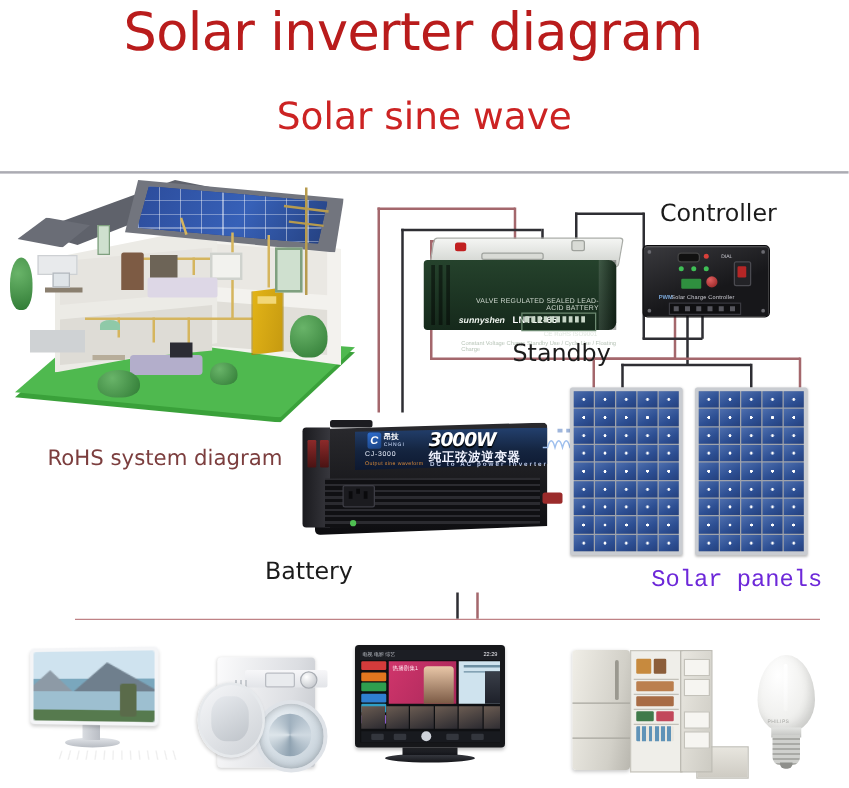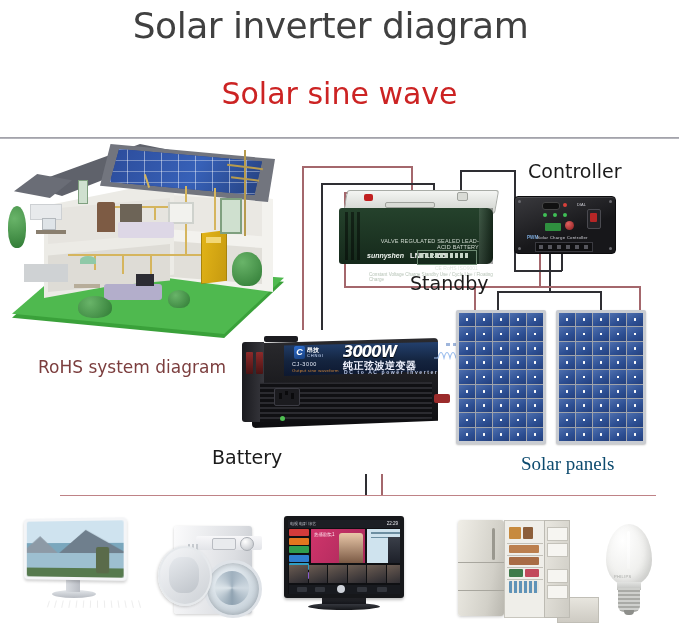--- a/index.html
+++ b/index.html
@@ -1,43 +1,43 @@
 <!DOCTYPE html>
 <html><head>
 <meta charset="utf-8">
 <style>
   html,body{margin:0;padding:0;background:#ffffff;}
   body{width:679px;height:630px;position:relative;overflow:hidden;
        font-family:"Liberation Sans","DejaVu Sans",sans-serif;}
 
   
   #main-title{position:absolute;left:0;top:2px;width:661px;text-align:center;
-      font-size:36px;line-height:48px;color:#404040;font-weight:400;
+      font-size:42px;line-height:48px;color:#b91c1c;font-weight:400;
       font-family:"DejaVu Sans","Liberation Sans",sans-serif;letter-spacing:-.5px;}
   #sub-title{position:absolute;left:0;top:76px;width:679px;text-align:center;
       font-size:30px;line-height:36px;color:#cc2323;font-weight:400;
       font-family:"DejaVu Sans","Liberation Sans",sans-serif;}
 
   .divider-top{position:absolute;left:0;top:137px;width:679px;height:2px;
       background:linear-gradient(to bottom,#9a9aa2,#bdbdc4);}
   .divider-bot{position:absolute;left:60px;top:495px;width:596px;height:1px;
       background:#bf8286;}
 
   
   .lbl{position:absolute;white-space:nowrap;}
   #label-solar-system{left:38px;top:357px;font-size:17px;color:#7c3e3e;
       font-family:"DejaVu Sans","Liberation Sans",sans-serif;}
   #label-inverter{left:212px;top:446px;font-size:19px;color:#1b1b1b;
       font-family:"DejaVu Sans","Liberation Sans",sans-serif;}
   #label-battery{left:410px;top:272px;font-size:19px;color:#1b1b1b;
       font-family:"DejaVu Sans","Liberation Sans",sans-serif;}
   #label-controller{left:528px;top:160px;font-size:19px;color:#1b1b1b;
       font-family:"DejaVu Sans","Liberation Sans",sans-serif;}
-  #label-solar-panels{left:521px;top:453px;font-size:19px;color:#0c4a6e;
-      font-family:Liberation Serif, serif;}
+  #label-solar-panels{left:521px;top:453px;font-size:19px;color:#6d28d9;
+      font-family:Liberation Mono, monospace;}
 
   
   .wire{position:absolute;}
   .wire.r{background:#a4676c;}
   .wire.k{background:#2e2e33;}
 
   
   #house{position:absolute;left:8px;top:144px;width:285px;height:205px;}
   #house .lawn{position:absolute;left:4px;top:122px;width:272px;height:72px;
       background:#3aa13a;

